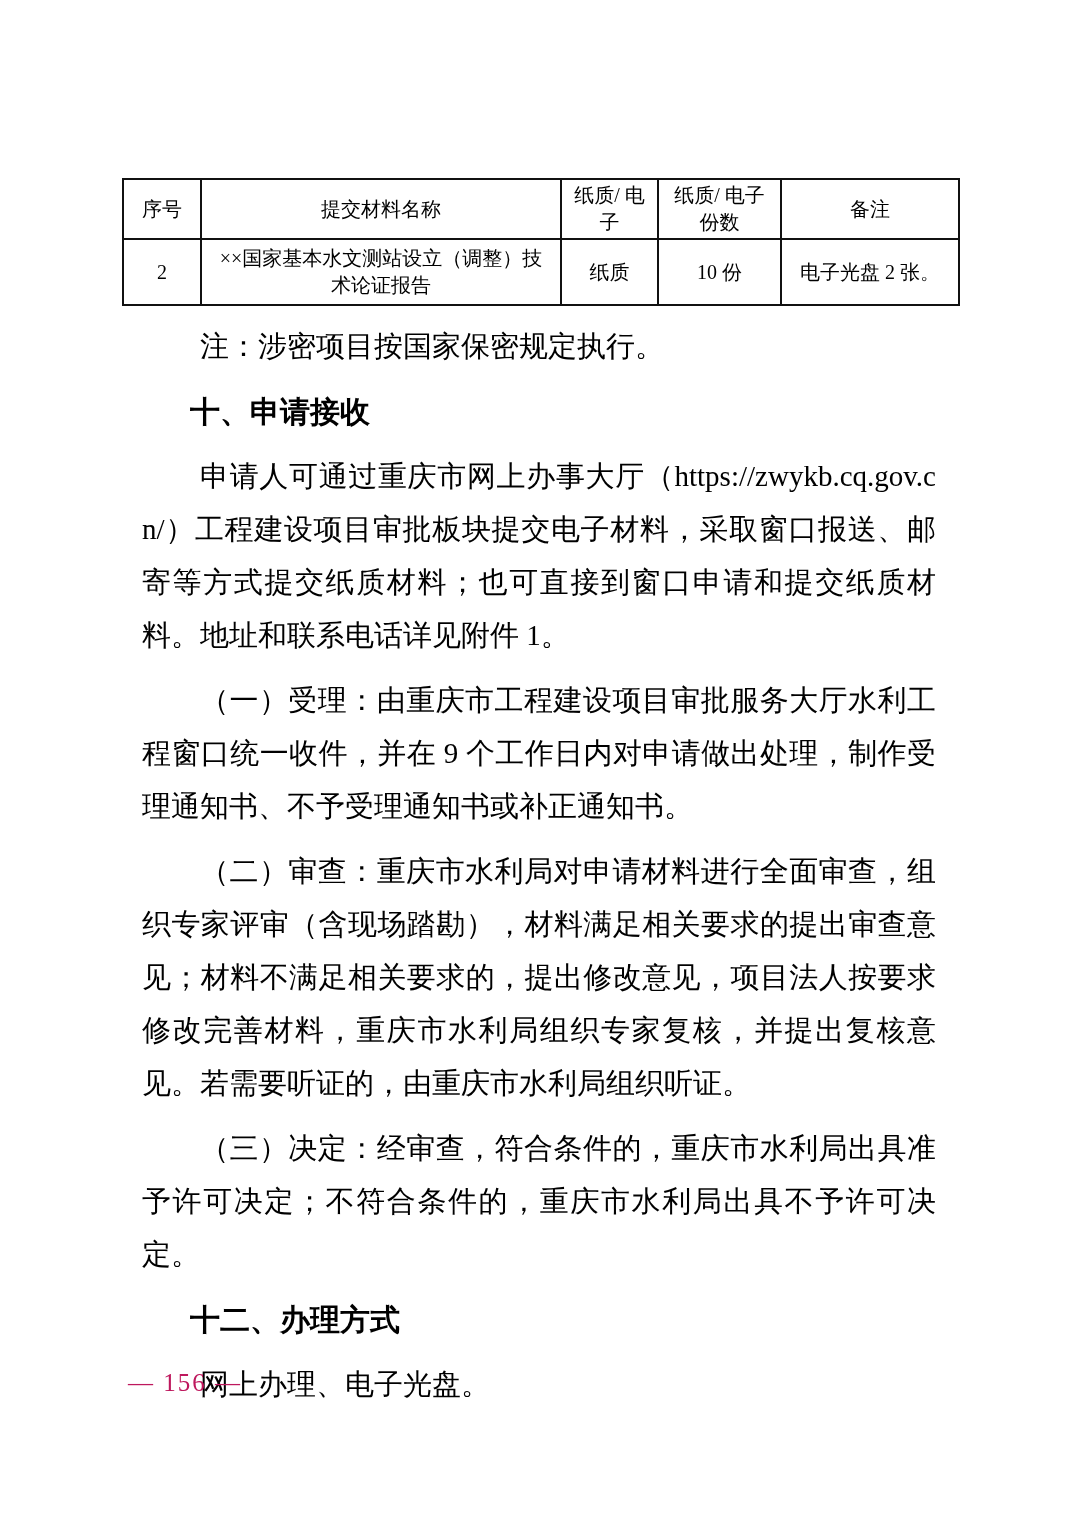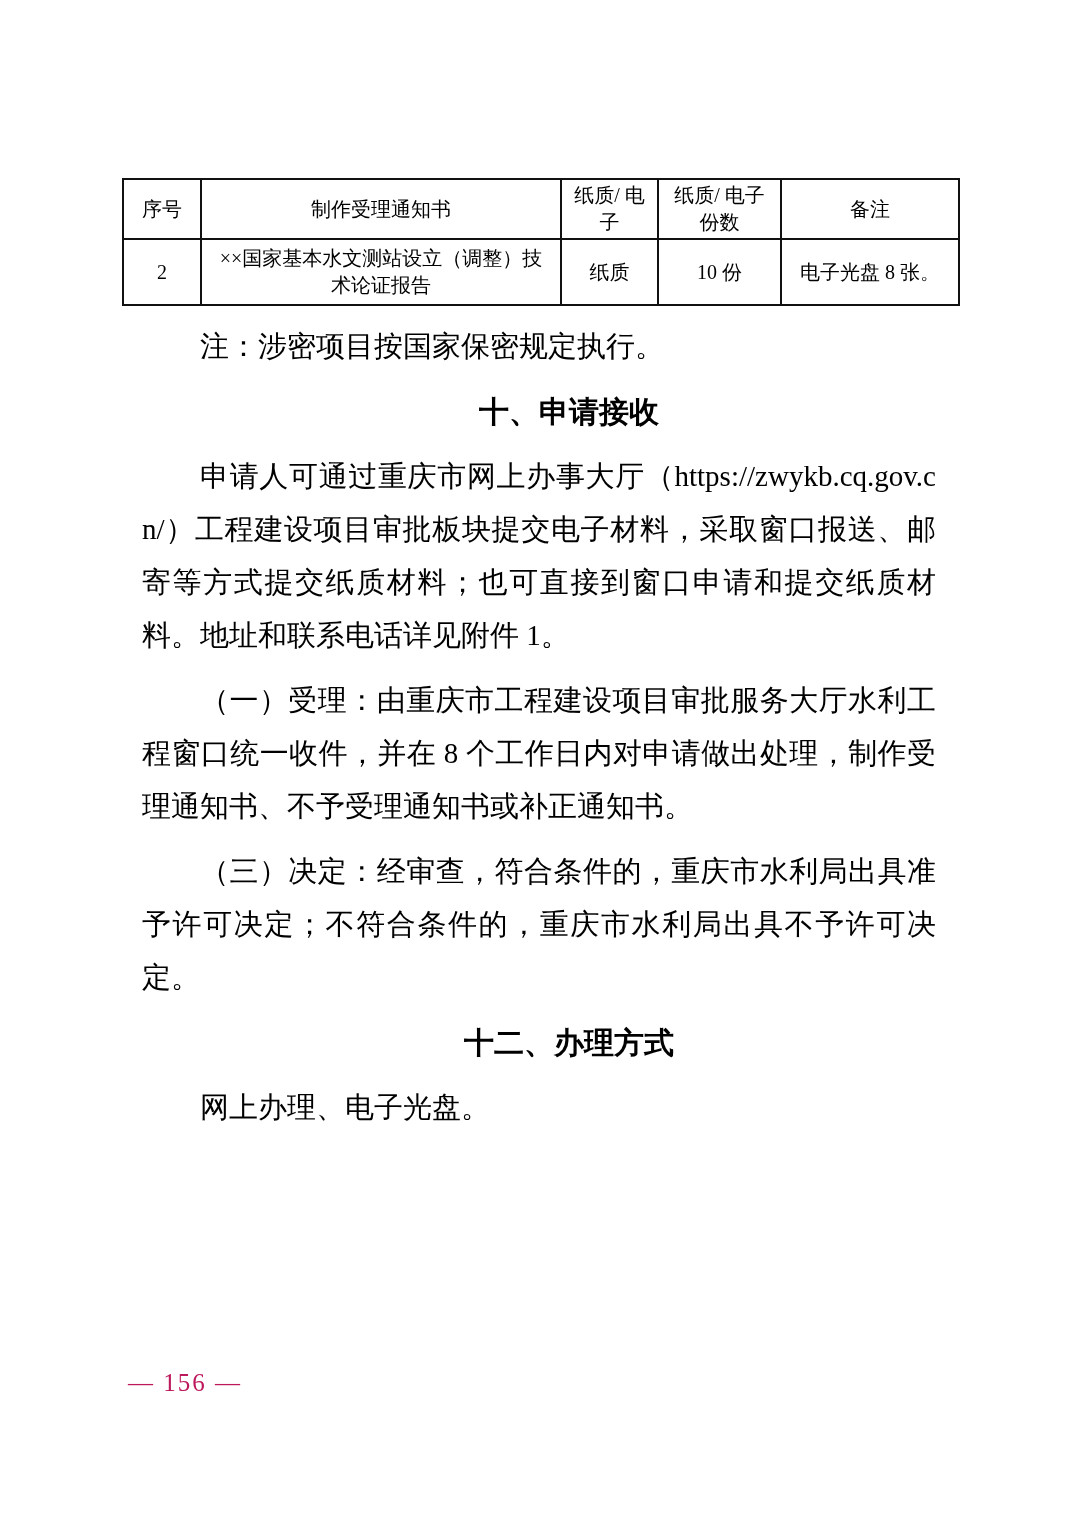--- a/index.html
+++ b/index.html
@@ -55,21 +55,20 @@
     text-align-last: left;
     word-break: break-all;
   }
   .heading {
     margin: 0;
     font-size: 30px;
     line-height: 53px;
     text-indent: 2em;
     font-weight: 700;
     font-family: "Liberation Sans", "DejaVu Sans", sans-serif;
-    text-align: center;
   }
   
   .page-number {
     position: absolute;
     left: 128px;
     top: 1368px;
     font-size: 25px;
     line-height: 30px;
     letter-spacing: 2px;
     color: #be185d;
@@ -84,42 +83,43 @@
     <colgroup>
       <col style="width:78px">
       <col style="width:360px">
       <col style="width:97px">
       <col style="width:123px">
       <col style="width:178px">
     </colgroup>
     <tbody>
       <tr class="header-row">
         <th>序号</th>
-        <th>制作受理通知书</th>
+        <th>提交材料名称</th>
         <th>纸质/ 电子</th>
         <th>纸质/ 电子份数</th>
         <th>备注</th>
       </tr>
       <tr class="data-row">
         <td>2</td>
         <td>××国家基本水文测站设立（调整）技术论证报告</td>
         <td>纸质</td>
         <td>10 份</td>
-        <td>电子光盘 8 张。</td>
+        <td>电子光盘 2 张。</td>
       </tr>
     </tbody>
   </table>
 
   <div class="content">
     <p class="note-line">注：涉密项目按国家保密规定执行。</p>
 
     <h2 class="heading">十、申请接收</h2>
     <p class="para">申请人可通过重庆市网上办事大厅（https://zwykb.cq.gov.cn/）工程建设项目审批板块提交电子材料，采取窗口报送、邮寄等方式提交纸质材料；也可直接到窗口申请和提交纸质材料。地址和联系电话详见附件 1。</p>
 
-    <p class="para">（一）受理：由重庆市工程建设项目审批服务大厅水利工程窗口统一收件，并在 8 个工作日内对申请做出处理，制作受理通知书、不予受理通知书或补正通知书。</p>
+    <p class="para">（一）受理：由重庆市工程建设项目审批服务大厅水利工程窗口统一收件，并在 9 个工作日内对申请做出处理，制作受理通知书、不予受理通知书或补正通知书。</p>
+    <p class="para">（二）审查：重庆市水利局对申请材料进行全面审查，组织专家评审（含现场踏勘），材料满足相关要求的提出审查意见；材料不满足相关要求的，提出修改意见，项目法人按要求修改完善材料，重庆市水利局组织专家复核，并提出复核意见。若需要听证的，由重庆市水利局组织听证。</p>
     <p class="para">（三）决定：经审查，符合条件的，重庆市水利局出具准予许可决定；不符合条件的，重庆市水利局出具不予许可决定。</p>
 
     <h2 class="heading">十二、办理方式</h2>
     <p class="para">网上办理、电子光盘。</p>
   </div>
 
   <div class="page-number">— 156 —</div>
 
 </div>
 

